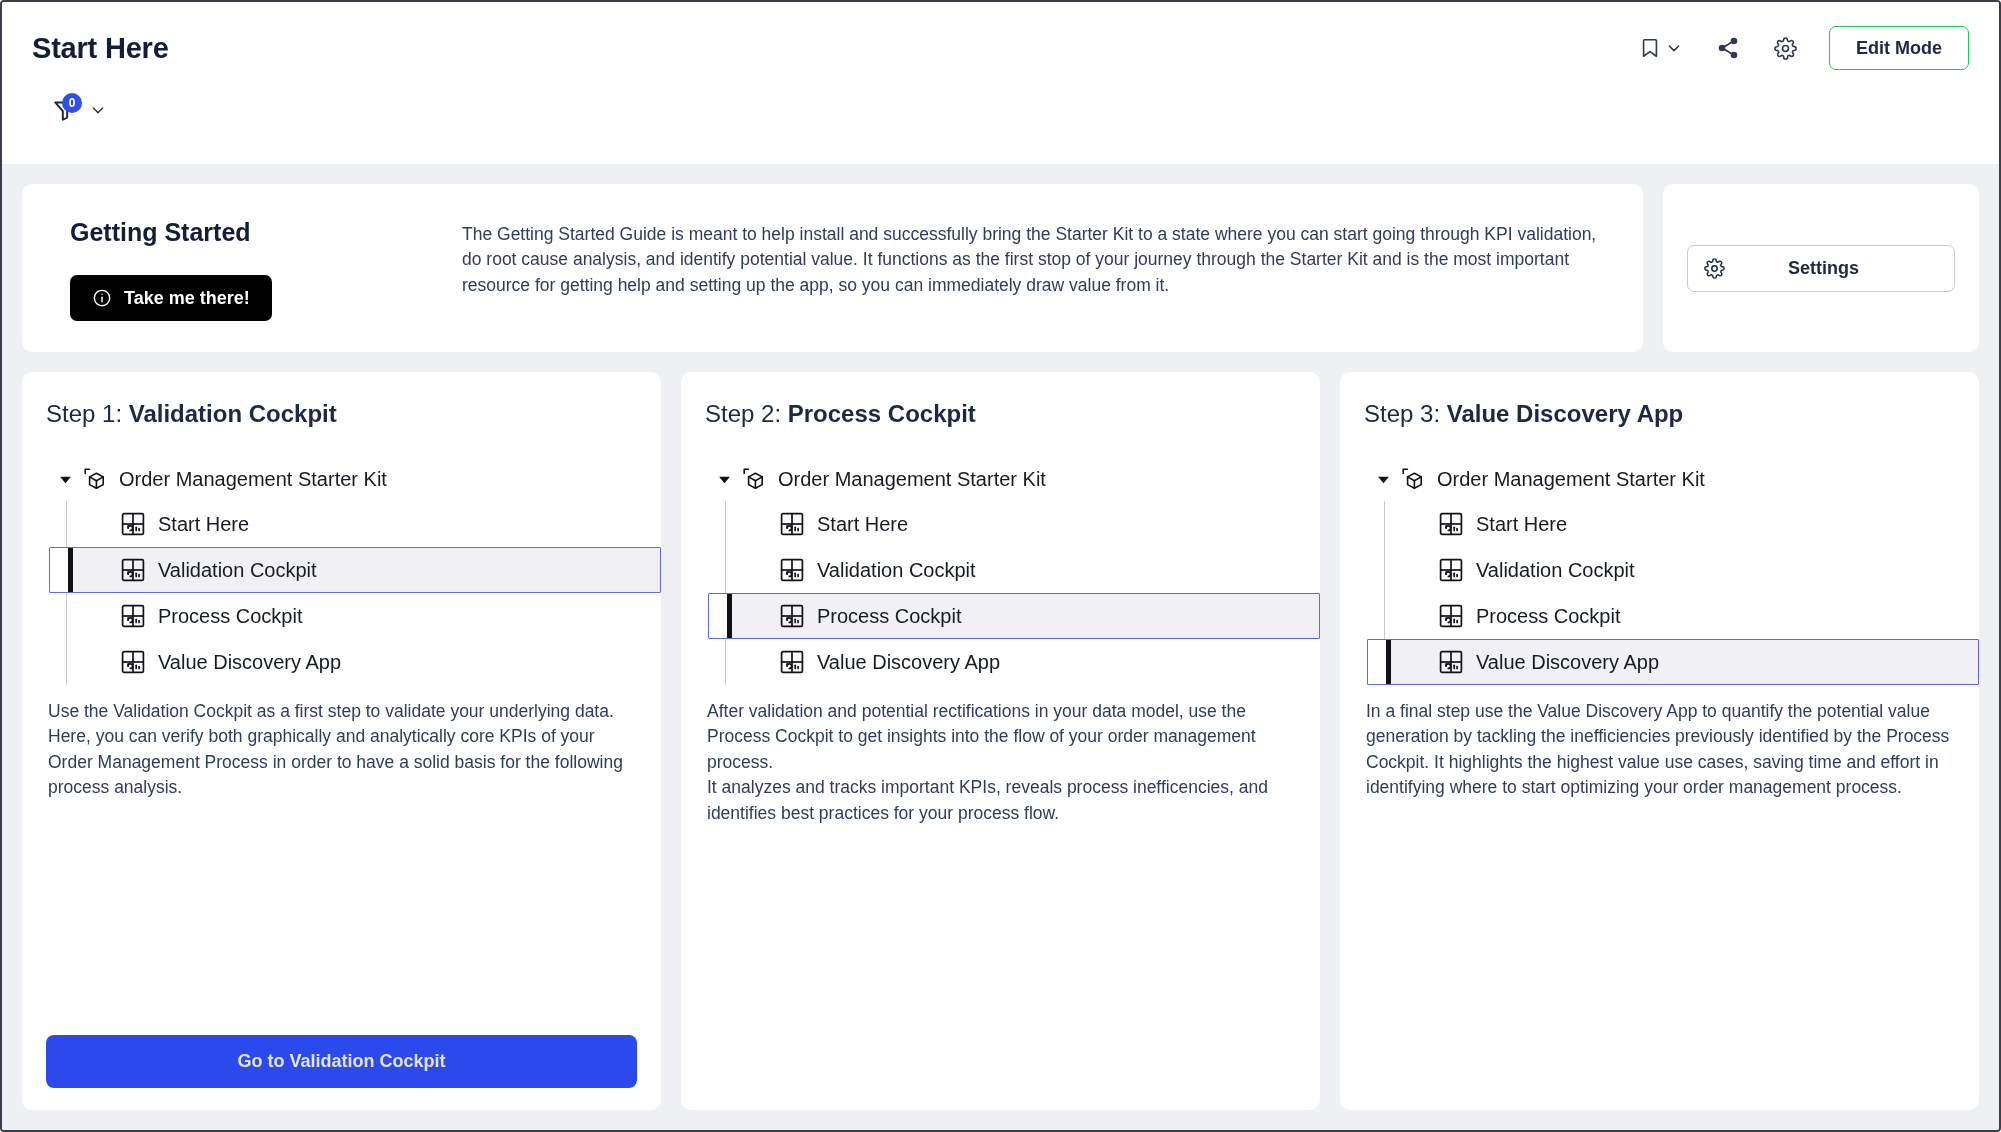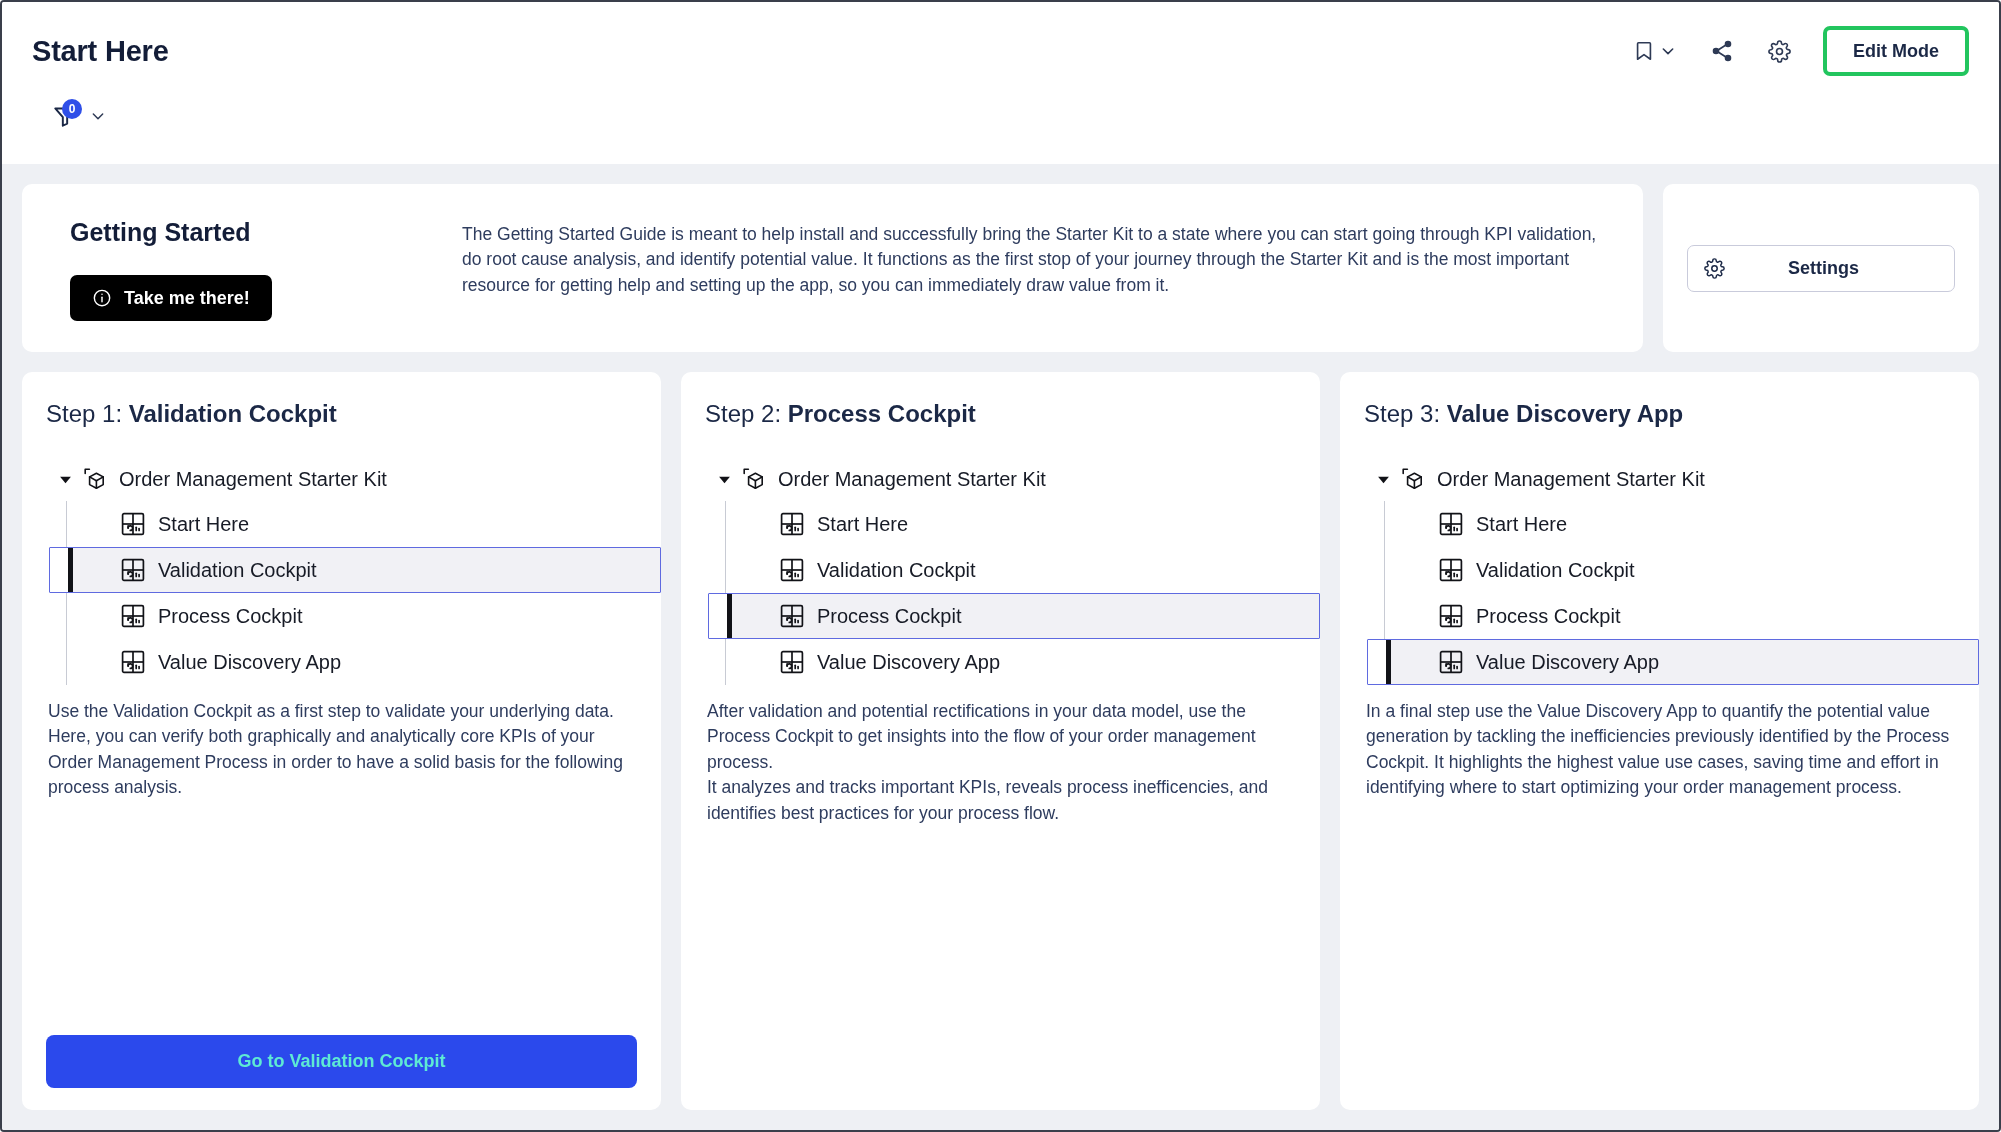--- a/index.html
+++ b/index.html
@@ -61,21 +61,21 @@
   .bookmark-group {
     display: flex;
     align-items: center;
     gap: 5px;
     margin-right: 34px;
   }
   .share-btn { margin-right: 34px; }
   .gear-btn  { margin-right: 32px; }
 
   .edit-mode-btn {
-    border: 4px solid #22c55e;
+    border: 1px solid #22c55e;
     border-radius: 7px;
     background: #ffffff;
     color: #1b2846;
     font-size: 18px;
     font-weight: bold;
     font-family: "Liberation Sans", sans-serif;
     padding: 12px 26px;
     cursor: pointer;
     line-height: 1;
   }
@@ -311,21 +311,21 @@
     color: #2e3c5e;
     flex: 1 1 auto;
     padding-left: 2px;
     padding-right: 4px;
   }
   .step-desc p + p { margin-top: 0; }
 
   .step-cta {
     width: 100%;
     background: #2b49ec;
-    color: #5eead4;
+    color: #e5e5e5;
     border: none;
     border-radius: 8px;
     font-size: 18px;
     font-weight: bold;
     font-family: "Liberation Sans", sans-serif;
     padding: 16px 0;
     cursor: pointer;
     margin-top: 14px;
   }
 </style>

